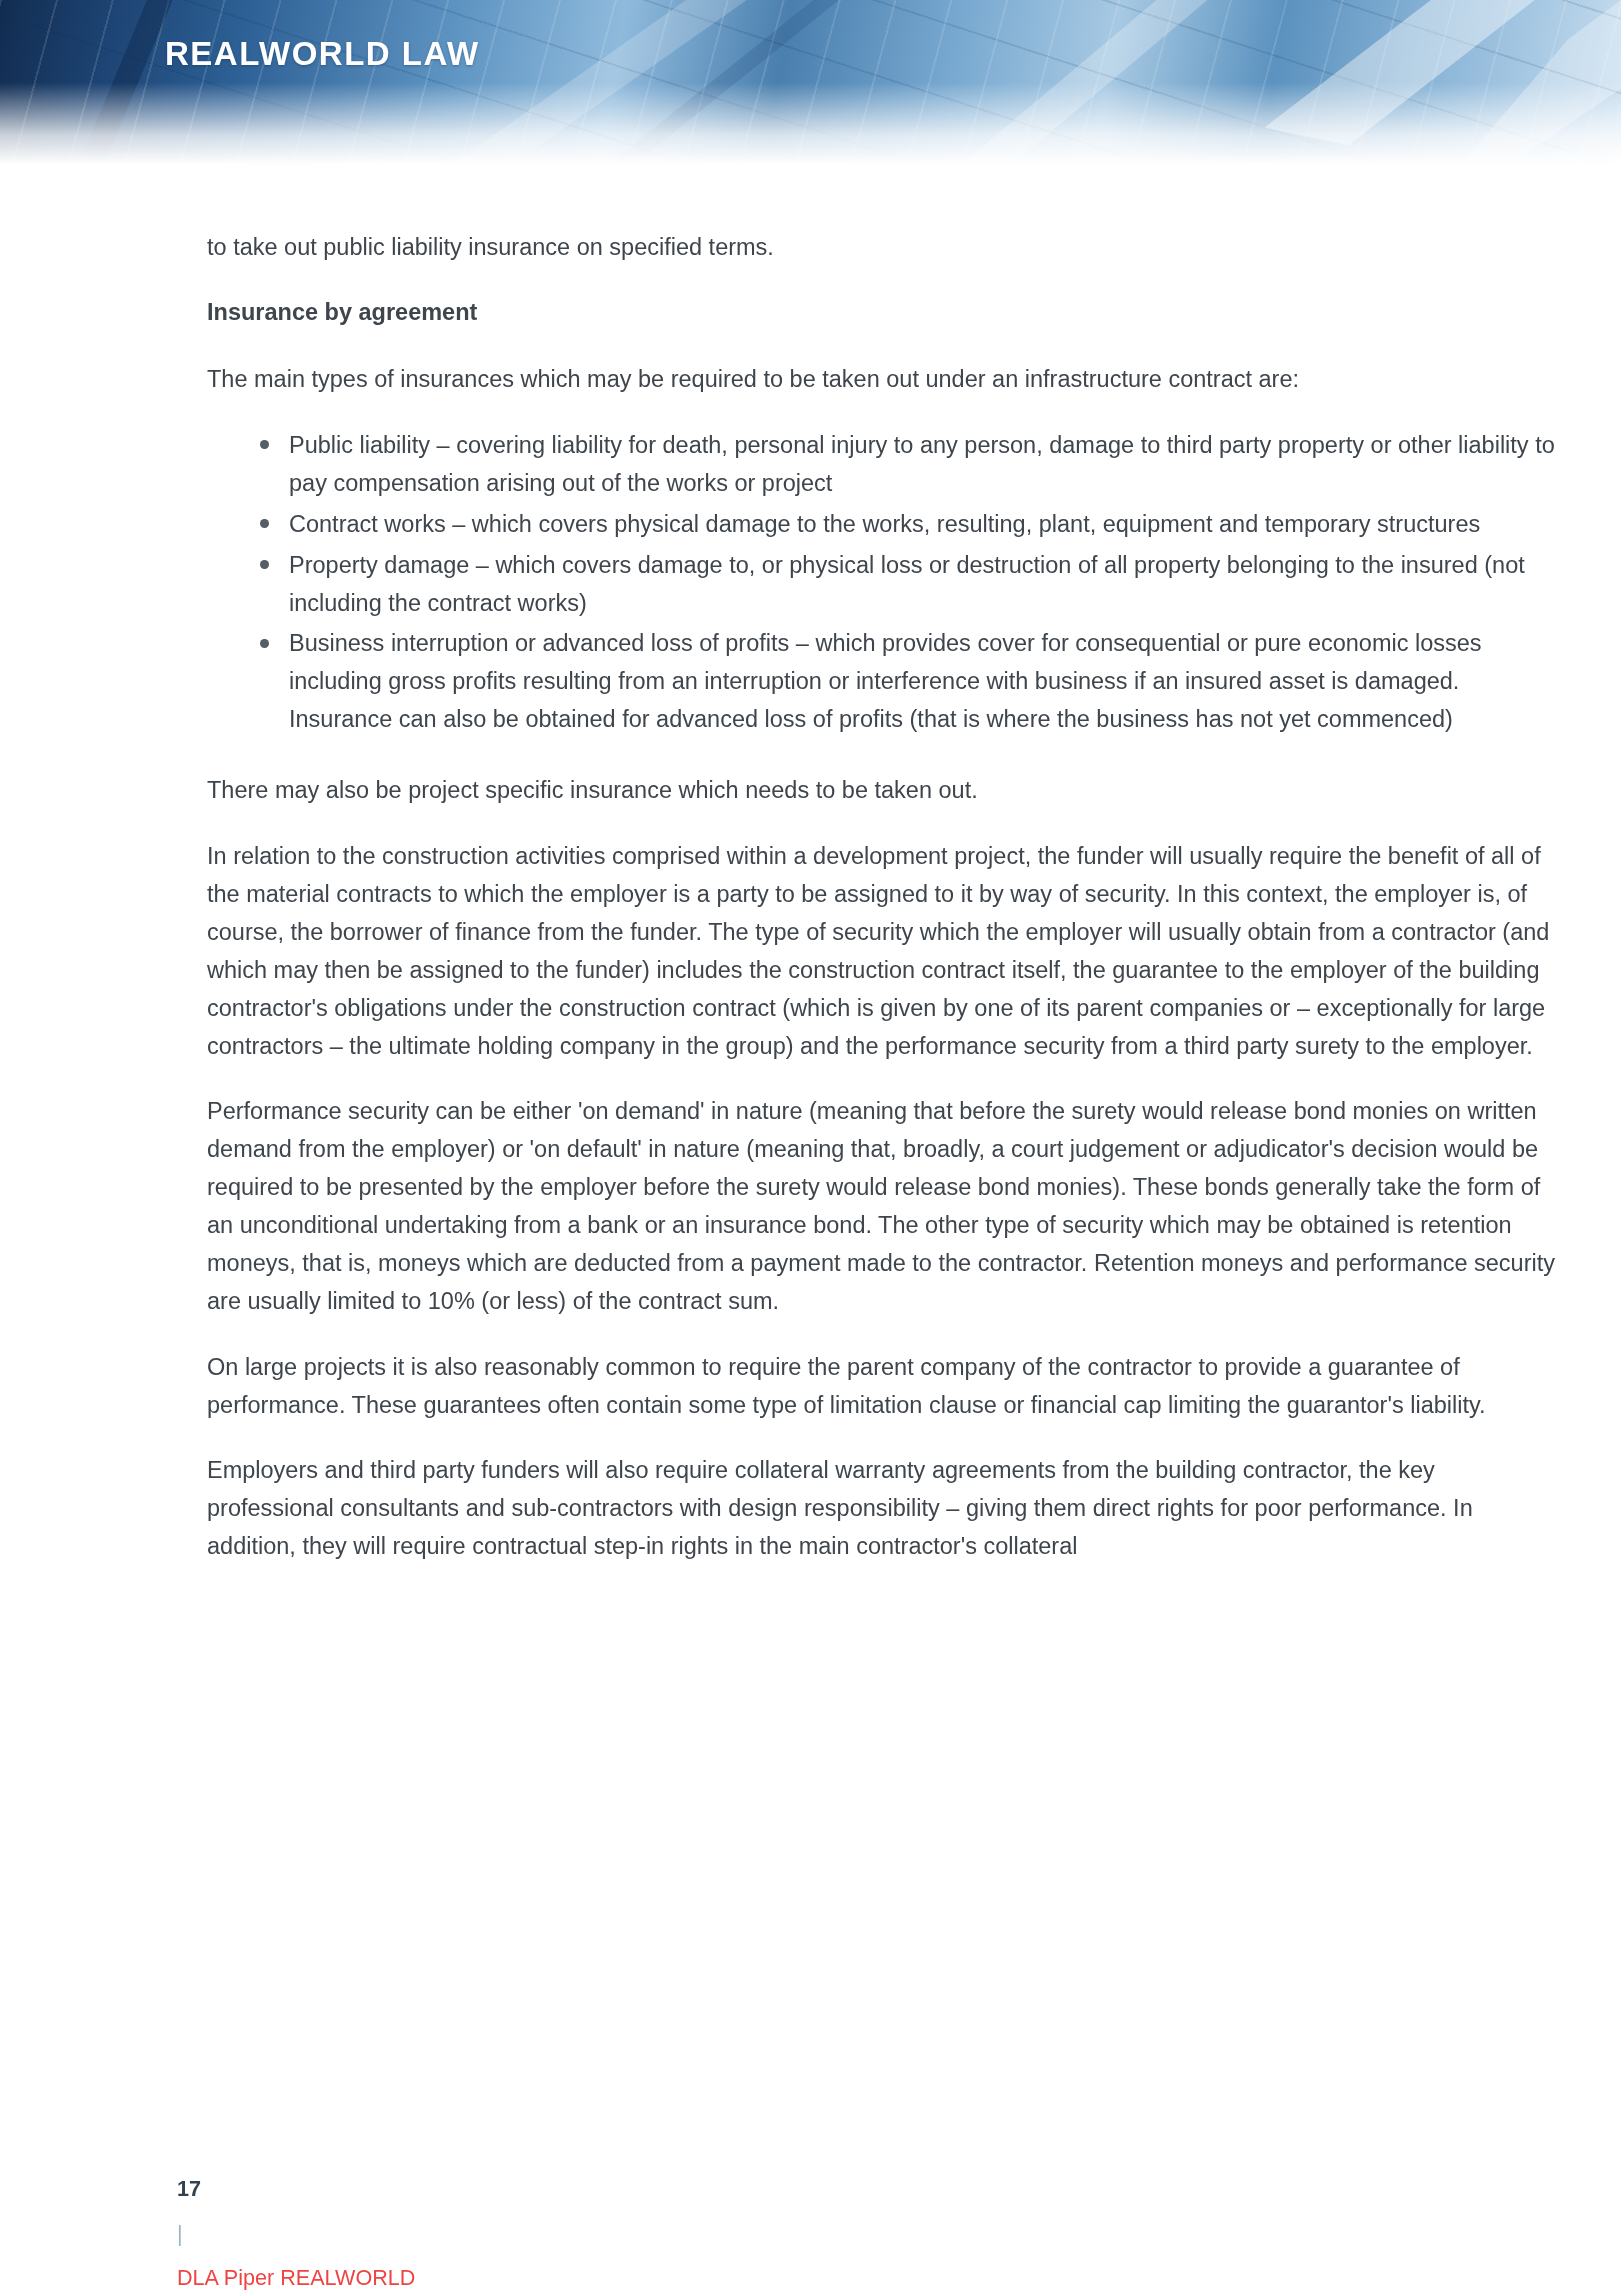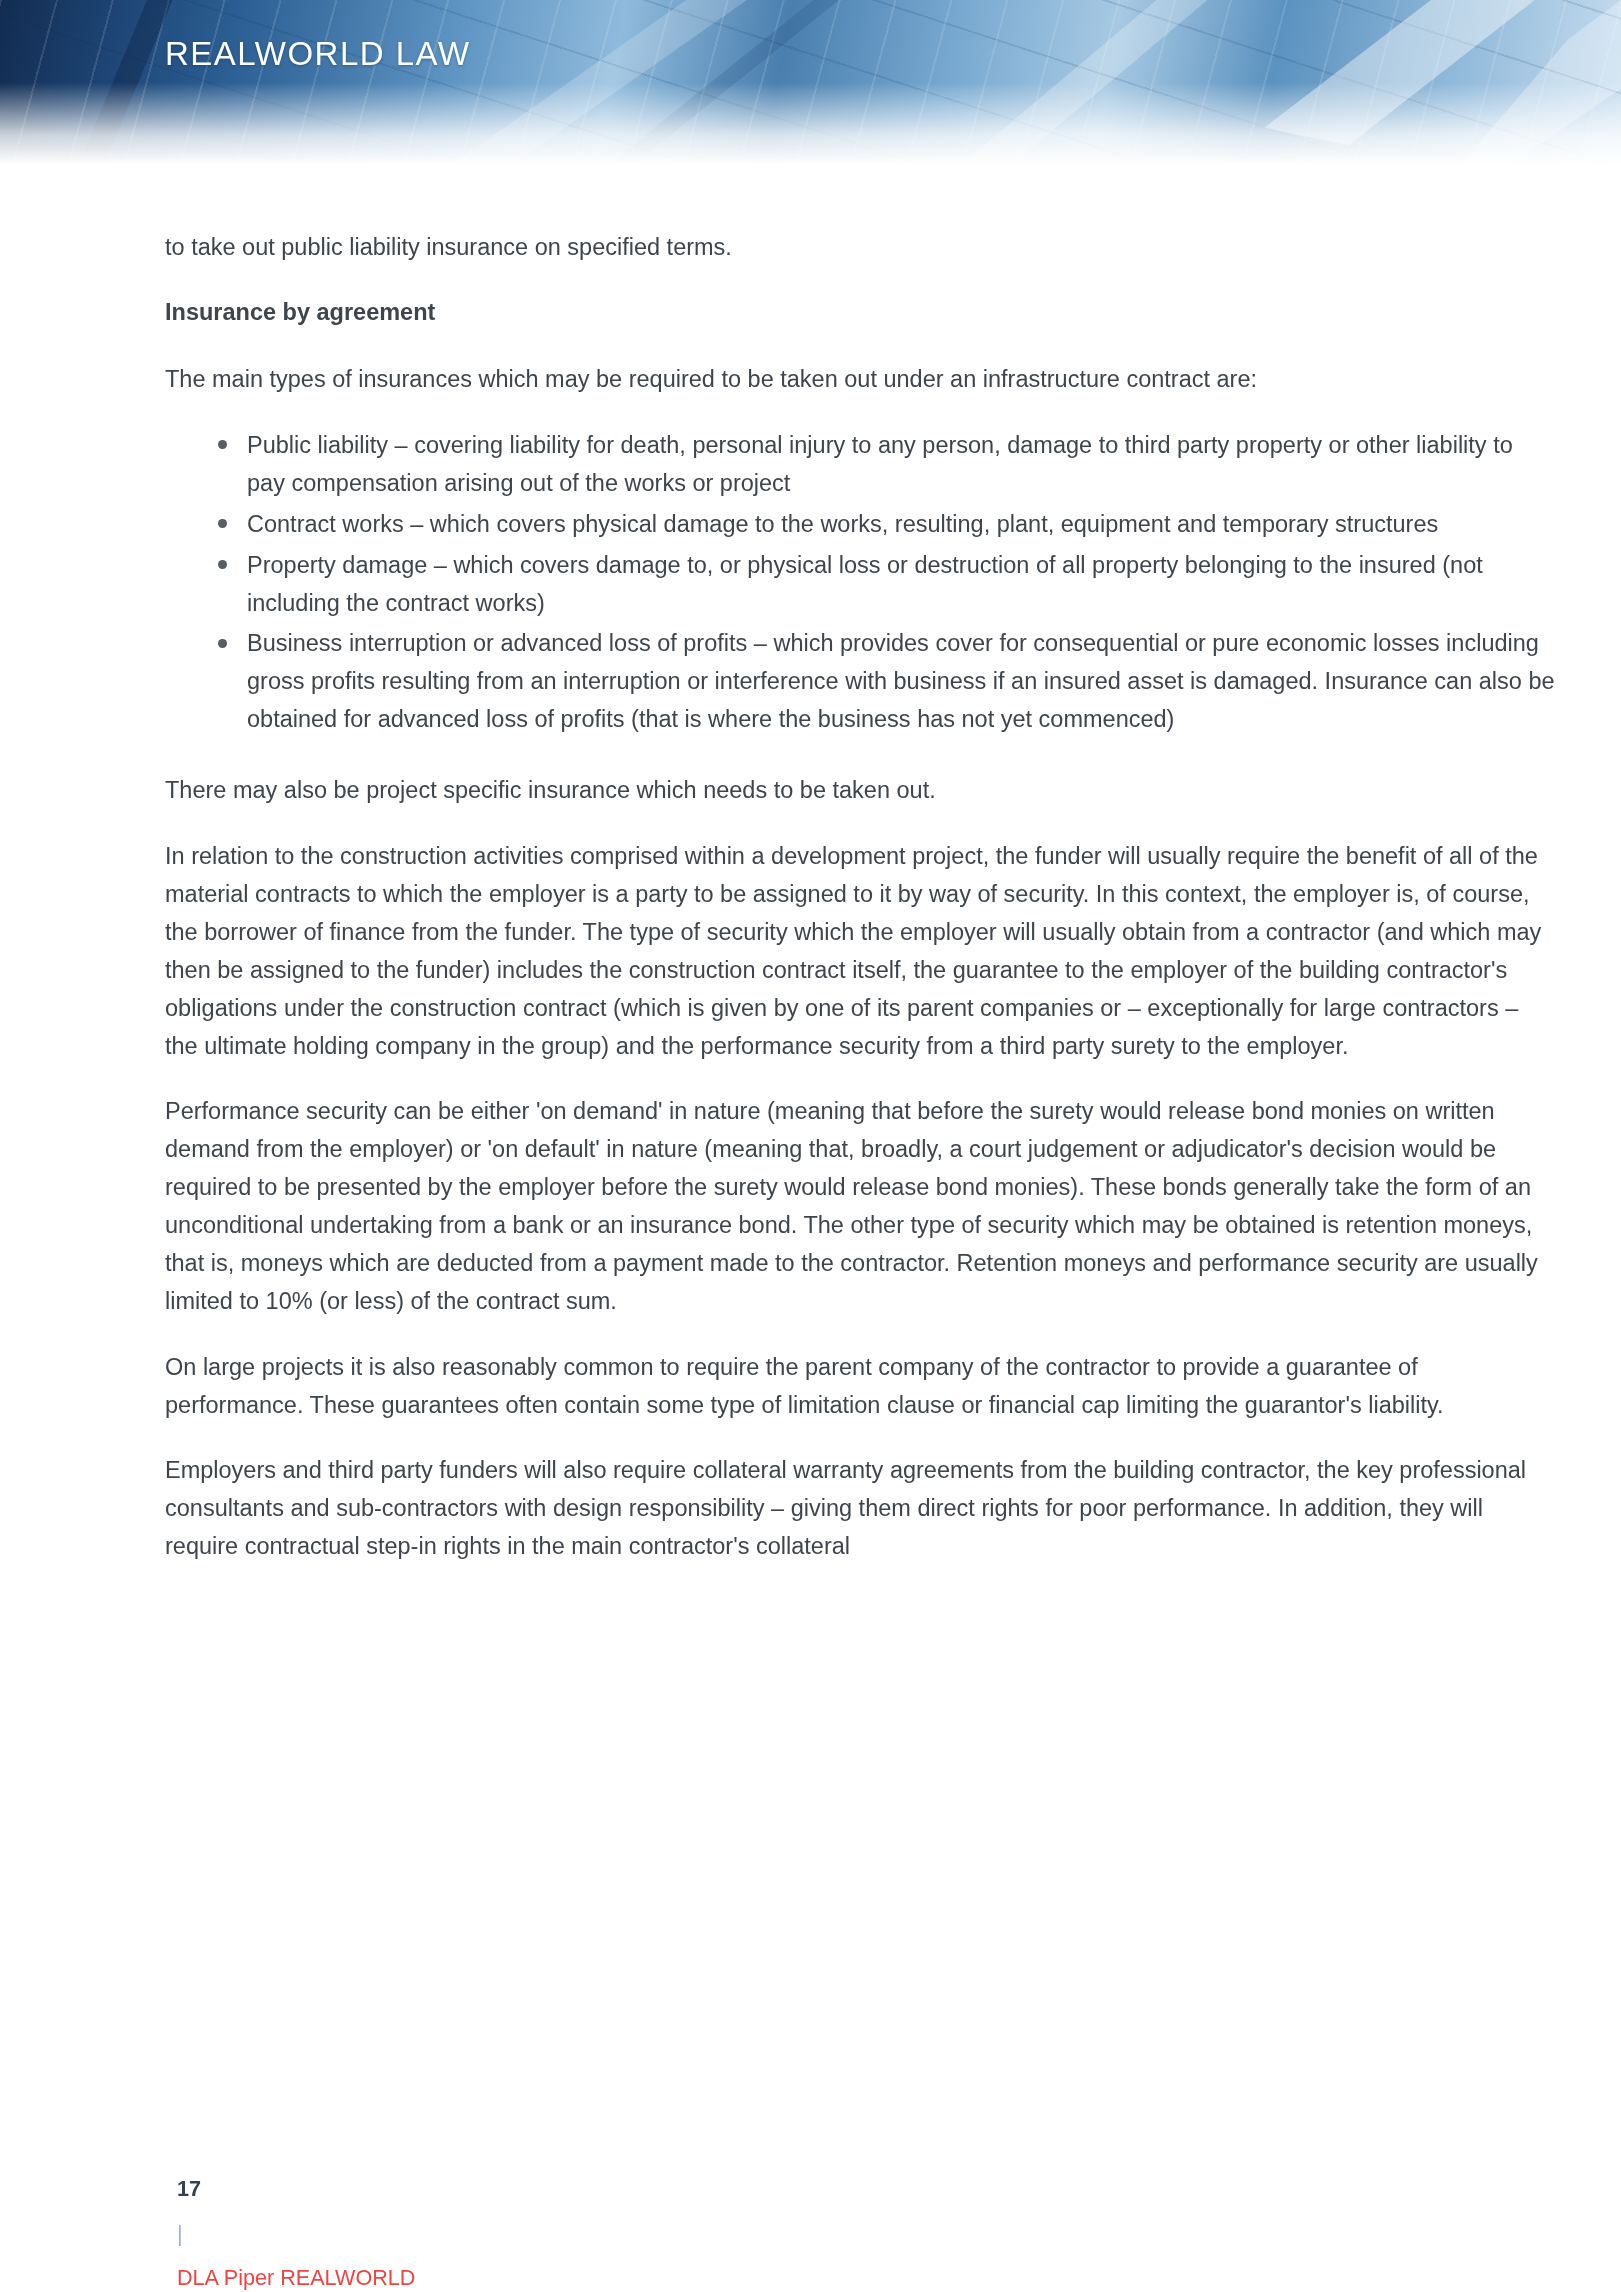--- a/index.html
+++ b/index.html
@@ -44,30 +44,31 @@
     position: absolute;
     inset: 0;
     background: linear-gradient(to bottom, rgba(255,255,255,0) 50%, rgba(255,255,255,0.78) 82%, #ffffff 100%);
   }
   .brand {
     position: absolute;
     left: 165px;
     top: 35px;
     color: #ffffff;
     font-size: 33px;
-    font-weight: 400;
+    font-weight: 700;
     letter-spacing: 1.5px;
     text-shadow: 0 1px 2.9px rgba(10,35,70,0.35);
   }
   
   .content {
     padding: 63px 64px 0 165px;
     color: #3e454c;
     font-size: 23.5px;
     line-height: 38px;
+    margin-left: 42px;
   }
   .content p { margin: 0 0 27.4px 0; }
   .intro { margin-bottom: 29px; }
   .section-heading {
     font-size: 23.5px;
     font-weight: 700;
     color: #3e454c;
     margin: 0 0 29px 0;
     line-height: 38px;
   }

